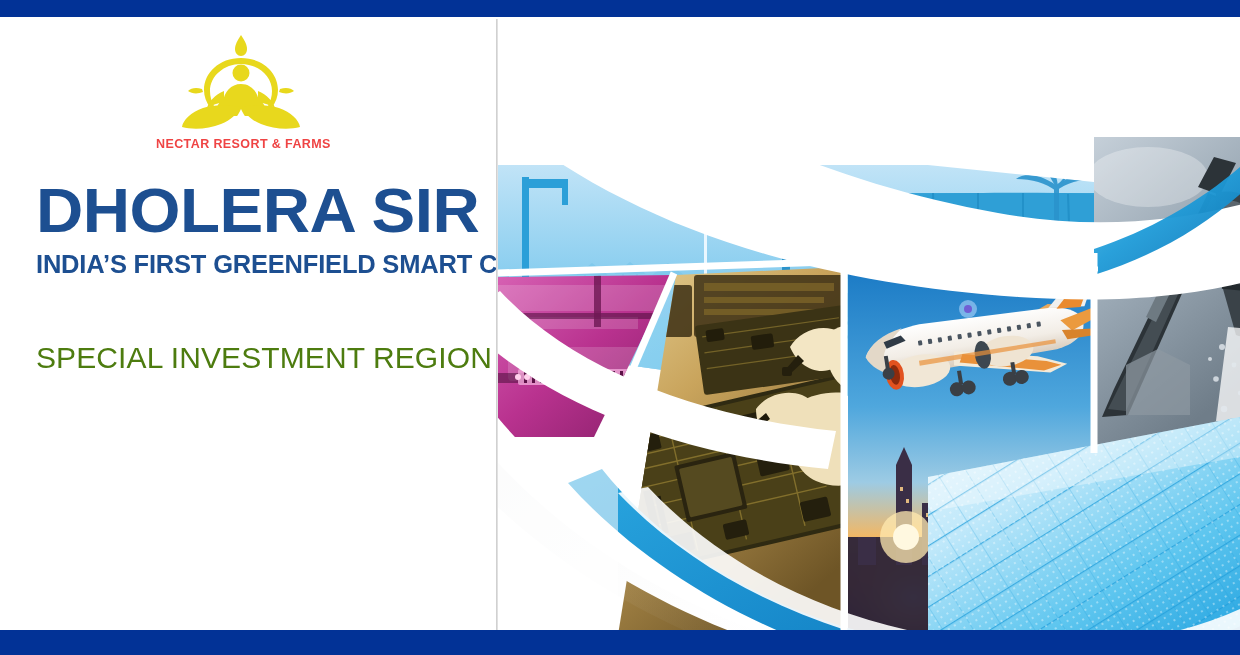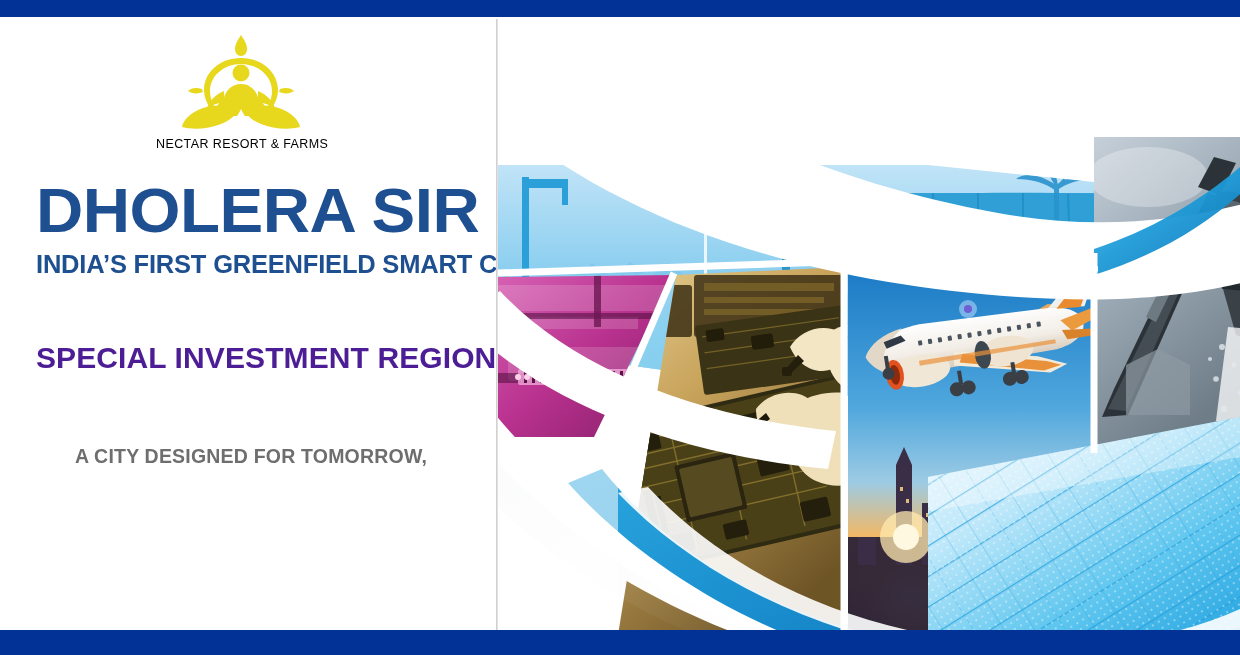--- a/index.html
+++ b/index.html
@@ -28,42 +28,42 @@
     background:linear-gradient(to right,#c9c9c9,#e8e8e8);
   }
 
   
   .logo-wrap {
     position:absolute; left:156px; top:14px; width:170px; height:132px;
     text-align:center;
   }
   .logo-mark { width:140px; height:108px; margin:0 auto; display:block; }
   .logo-text {
-    font-size:12.5px; font-weight:normal; color:#000000;
+    font-size:12.5px; font-weight:bold; color:#ef4444;
     letter-spacing:0.4px; margin-top:-2px; white-space:nowrap;
     font-family:"Liberation Sans", sans-serif;
     text-align:right;
   }
 
   .title-main {
     position:absolute; left:36px; top:164px; width:440px;
     font-size:63px; line-height:0.95; font-weight:bold;
     color:#1d4f91; letter-spacing:-0.5px;
     font-family:"Liberation Sans", sans-serif;
     transform:scaleX(1.04); transform-origin:left center;
   }
   .title-sub {
     position:absolute; left:36px; top:233px; width:450px;
     font-size:25.5px; font-weight:bold; color:#1d4f91;
     letter-spacing:-0.2px; white-space:nowrap;
     transform:scaleX(1.0); transform-origin:left center;
   }
   .title-region {
     position:absolute; left:36px; top:324px; width:460px;
-    font-size:30px; font-weight:bold; color:#4c1d95;
+    font-size:30px; font-weight:normal; color:#4d7c0f;
     letter-spacing:0.1px; white-space:nowrap;
   }
   .tagline {
     position:absolute; left:36px; top:424px; width:430px;
     text-align:center; color:#6e6e6e;
     font-size:19.5px; font-weight:bold; line-height:1.55;
     letter-spacing:0.2px;
   }
   .tagline .l2 { display:block; }
 
@@ -109,21 +109,20 @@
         <path d="M70 78 C67 85 62 91 56 95 C63 95 68 92 70 88 C72 92 77 95 84 95 C78 91 73 85 70 78 Z" fill="#ffffff"></path>
       </svg>
       <div class="logo-text">NECTAR RESORT &amp; FARMS</div>
     </div>
 
     <div class="title-main">DHOLERA SIR</div>
     <div class="title-sub">INDIA’S FIRST GREENFIELD SMART CITY</div>
     <div class="title-region">SPECIAL INVESTMENT REGION</div>
 
     <div class="tagline">
-      <span>A CITY DESIGNED FOR TOMORROW,</span>
     </div>
   </div>
 
   <div class="divider-v"></div>
 
   <div class="collage">
     <svg viewBox="0 0 742 613" preserveAspectRatio="none">
       <defs>
 
         <linearGradient id="gResortSky" x1="0" y1="0" x2="0" y2="1">

